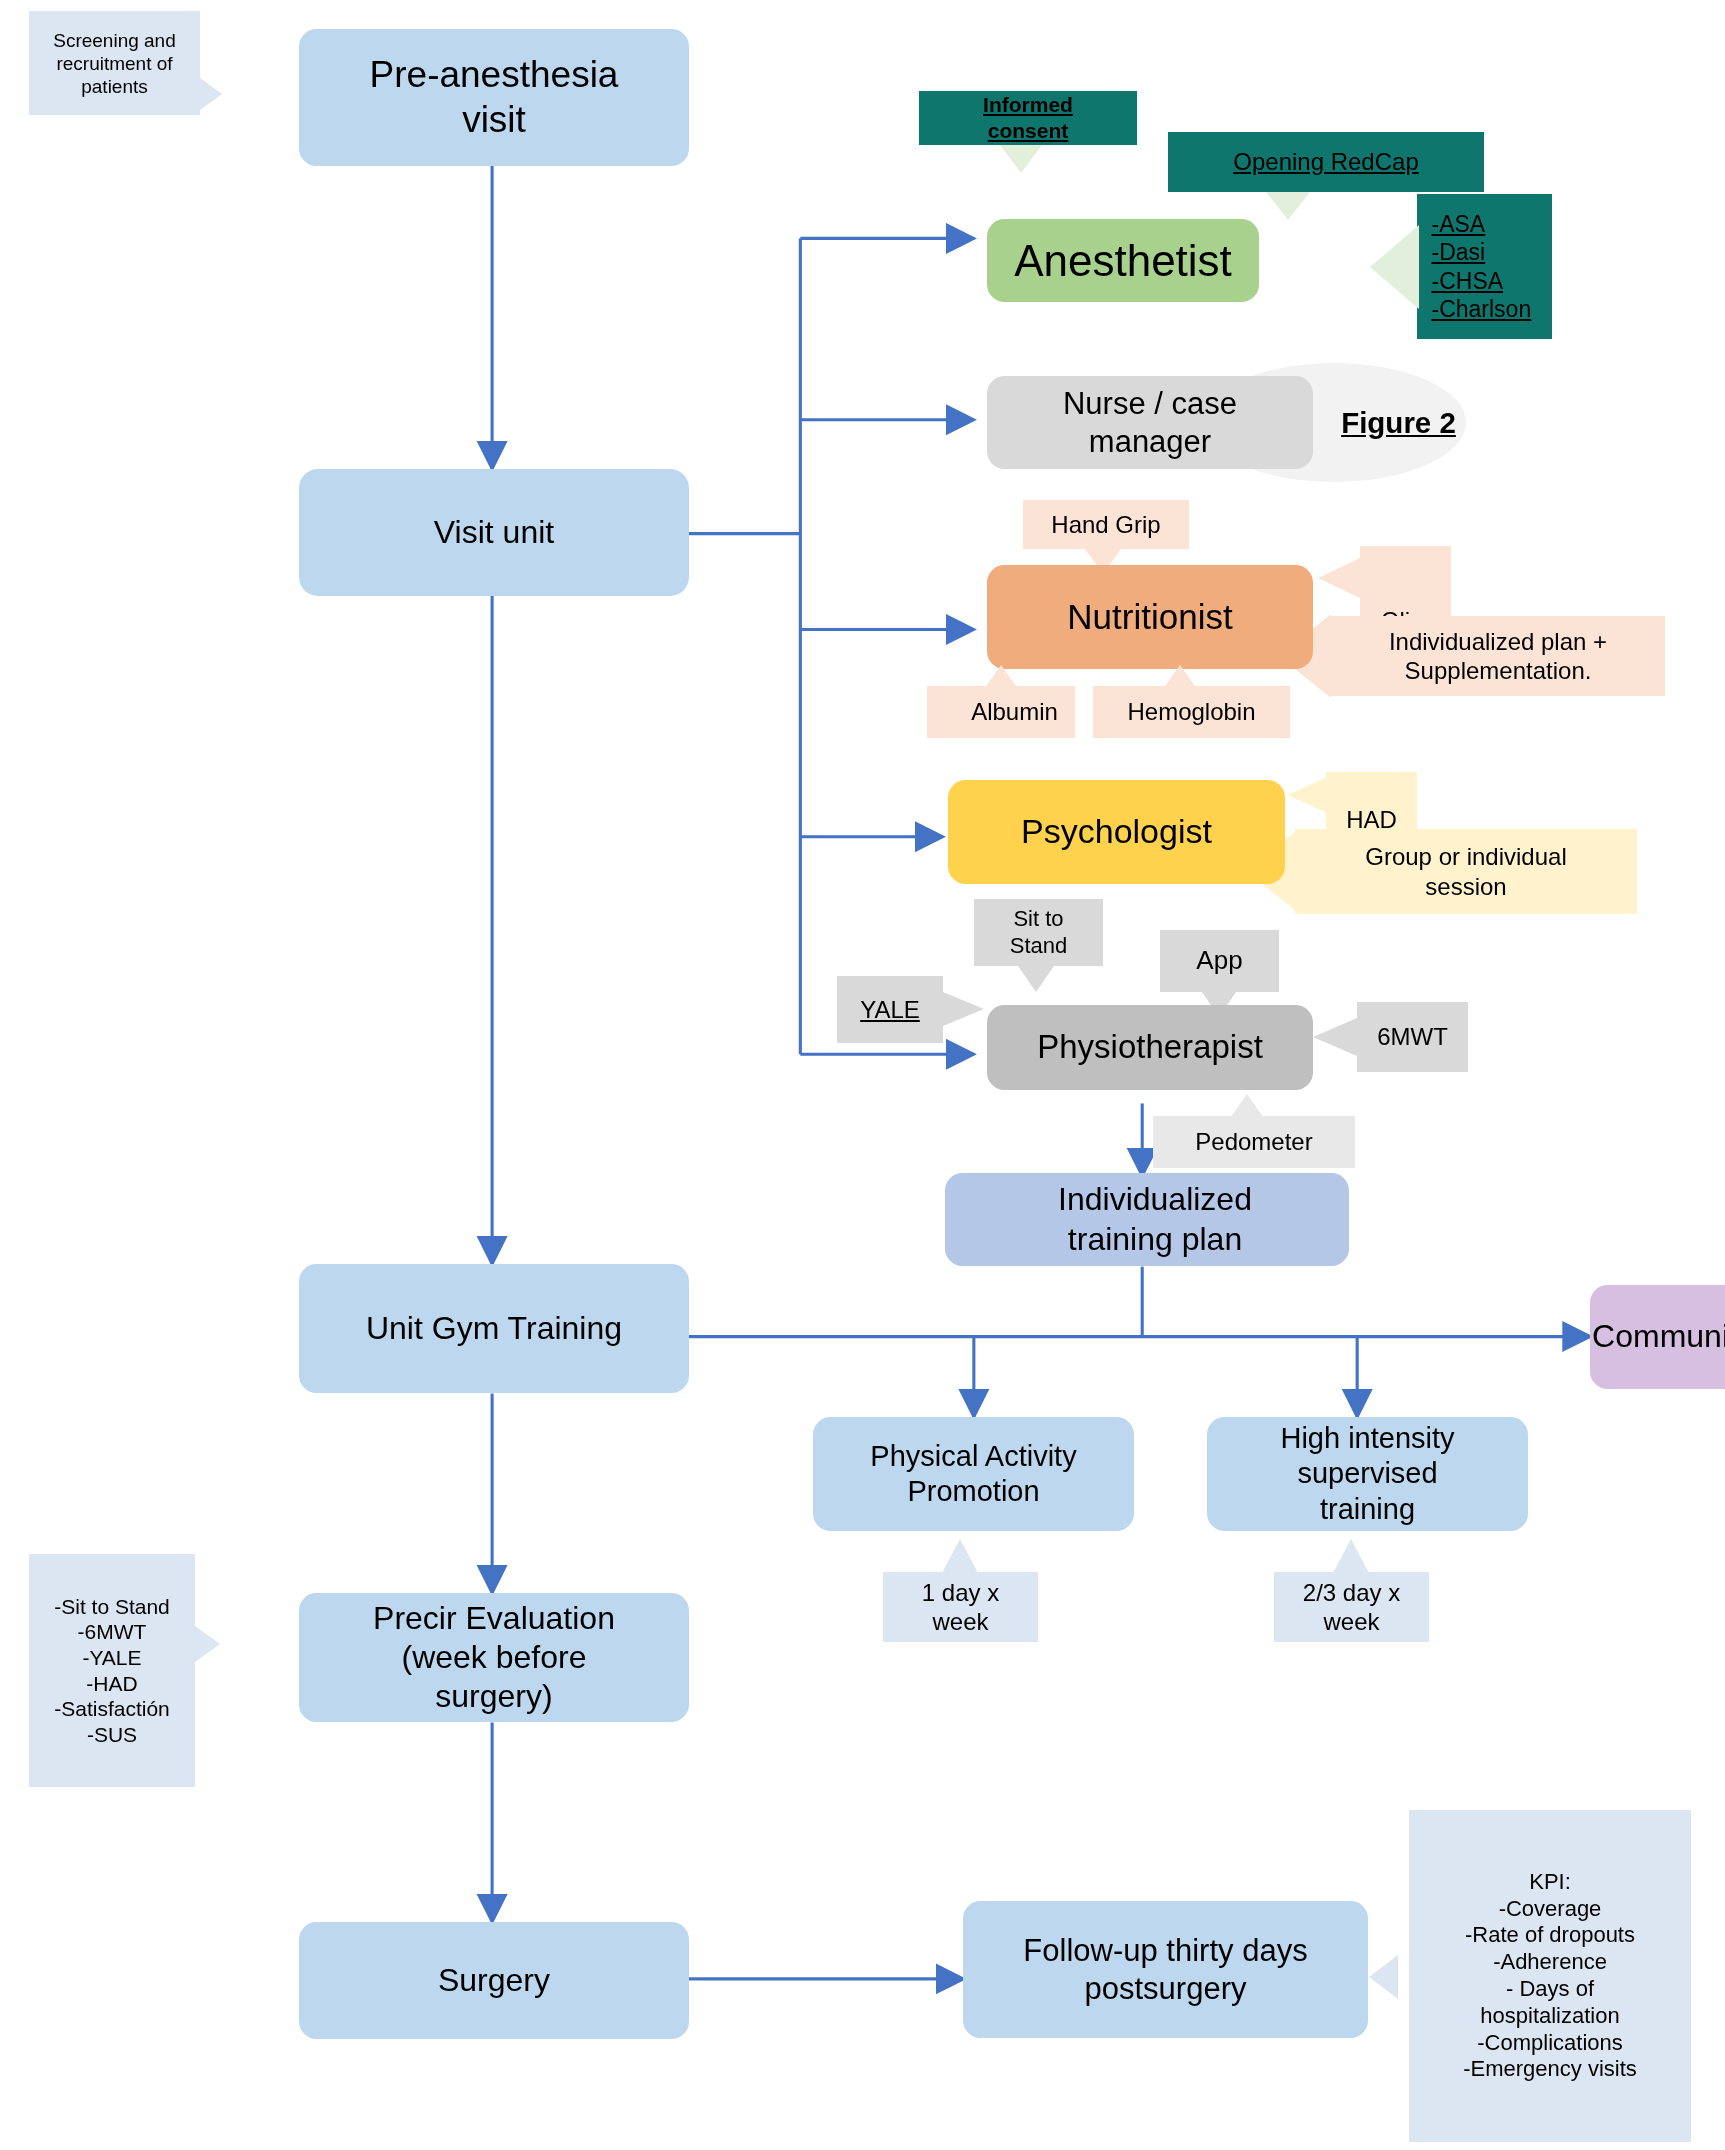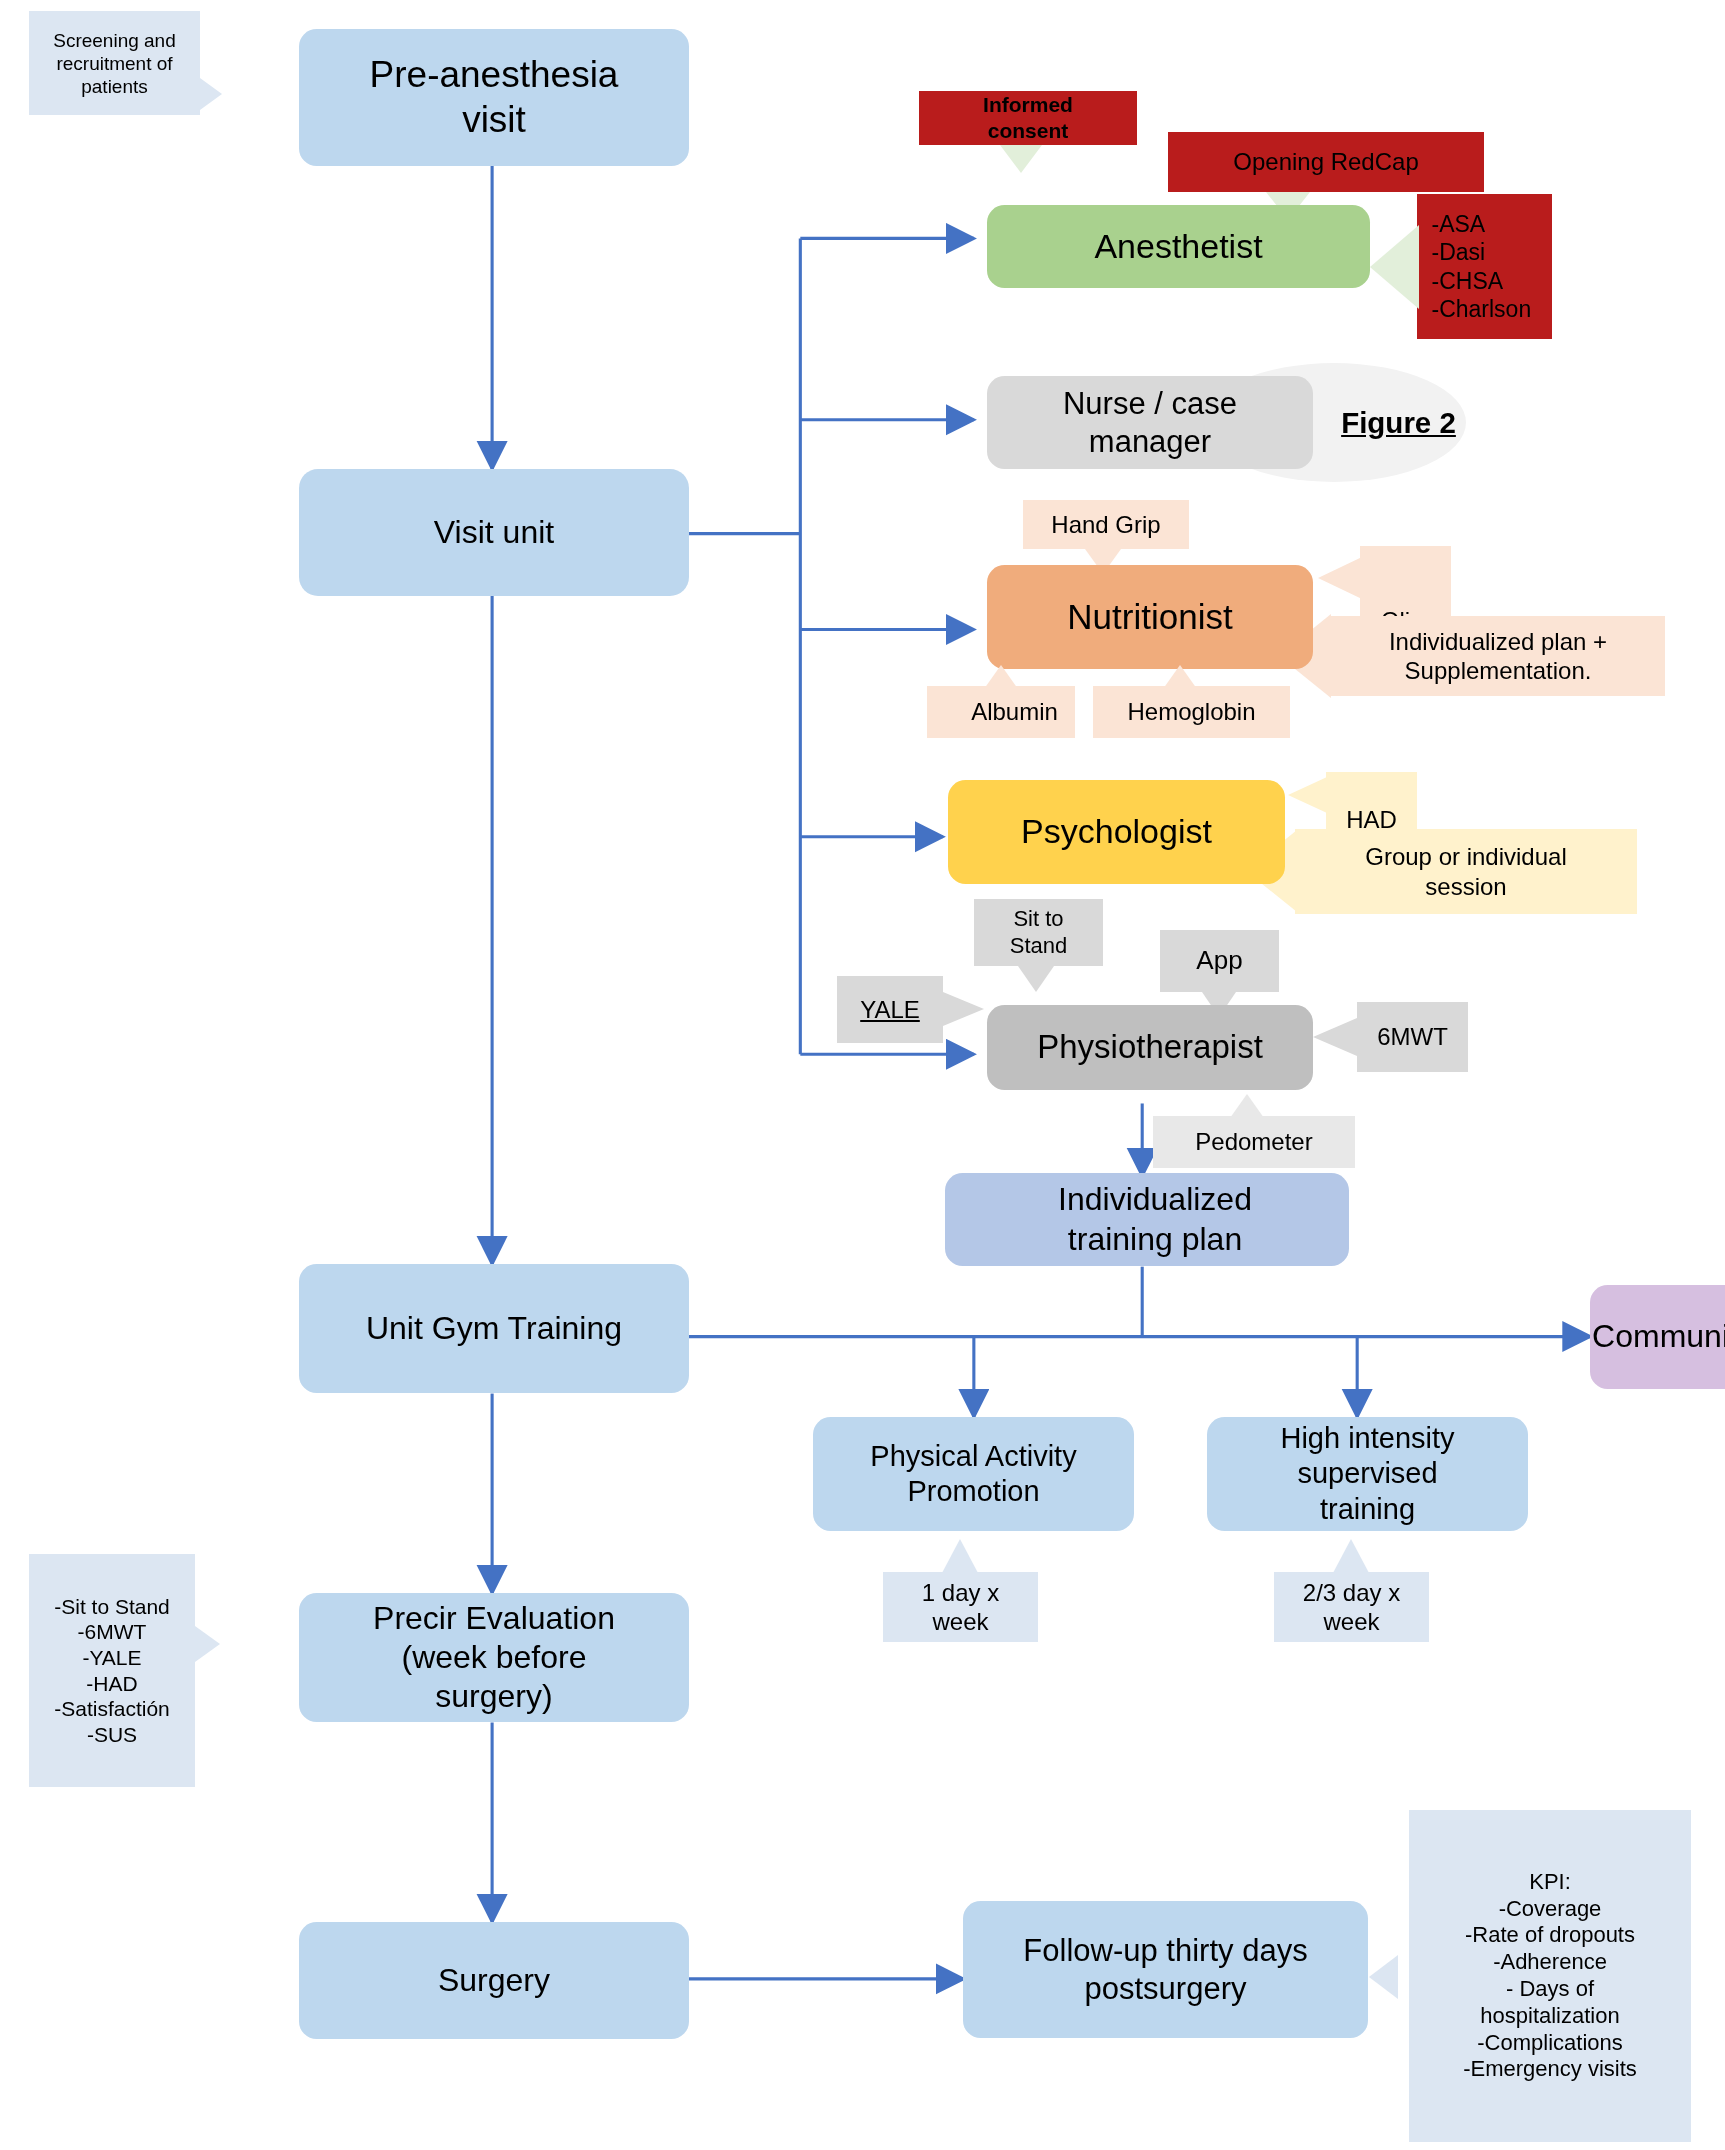--- a/index.html
+++ b/index.html
@@ -23,21 +23,21 @@
   .rounded { border-radius: 17.6px; }
   .blue       { background: #bdd7ee; }
   .blue-deep  { background: #b4c7e7; }
   .green      { background: #a9d18e; }
   .grey-mid   { background: #d9d9d9; }
   .grey-dark  { background: #bfbfbf; }
   .orange     { background: #f0ac7c; }
   .yellow     { background: #ffd24d; }
   .purple     { background: #d6bfe0; }
   .pale-blue  { background: #dce6f2; }
-  .pale-green { background: #b91c1c; }
+  .pale-green { background: #0f766e; text-decoration: underline; }
   .pale-orange{ background: #fbe4d5; }
   .pale-yellow{ background: #fff2cc; }
   .pale-grey  { background: #e8e8e8; }
   .ellipse    { background: #f2f2f2; border-radius: 50%; }
 
   .u { text-decoration: underline; font-weight: bold; }
   .b { font-weight: bold; }
 
   
   svg.conn { position: absolute; left: 0; top: 0; width: 1726px; height: 2151px;
@@ -149,21 +149,21 @@
 
   <div class="node pale-green" style="left:1417px; top:194px; width:135px; height:145px; font-size:23px;
               justify-content:flex-start; padding-left:14.5px; text-align:left;">-ASA
 -Dasi
 -CHSA
 -Charlson</div>
   <div style="position:absolute; left:1370px; top:225px; width:0; height:0;
               border-top:42px solid transparent; border-bottom:42px solid transparent;
               border-right:49px solid #e2efda;"></div>
 
-  <div class="node green rounded" style="left:987px; top:205px; width:383px; height:83px; font-size:34px;">Anesthetist</div>
+  <div class="node green rounded" style="left:987px; top:219px; width:272px; height:83px; font-size:44px;">Anesthetist</div>
 
   <div class="ellipse" style="position:absolute; left:1202px; top:363px; width:264px; height:119px;"></div>
   <div class="node grey-mid rounded" style="left:987px; top:376px; width:326px; height:93px; font-size:31px;">Nurse / case
 manager</div>
   <div class="node u" style="left:1331px; top:407px; width:135px; height:31px; font-size:29.5px;">Figure 2</div>
 
   <div class="node pale-orange" style="left:1023px; top:500px; width:166px; height:49px; font-size:24px;">Hand Grip</div>
   <div style="position:absolute; left:1085px; top:549px; width:0; height:0;
               border-left:18.6px solid transparent; border-right:18.6px solid transparent;
               border-top:25px solid #fbe4d5;"></div>

